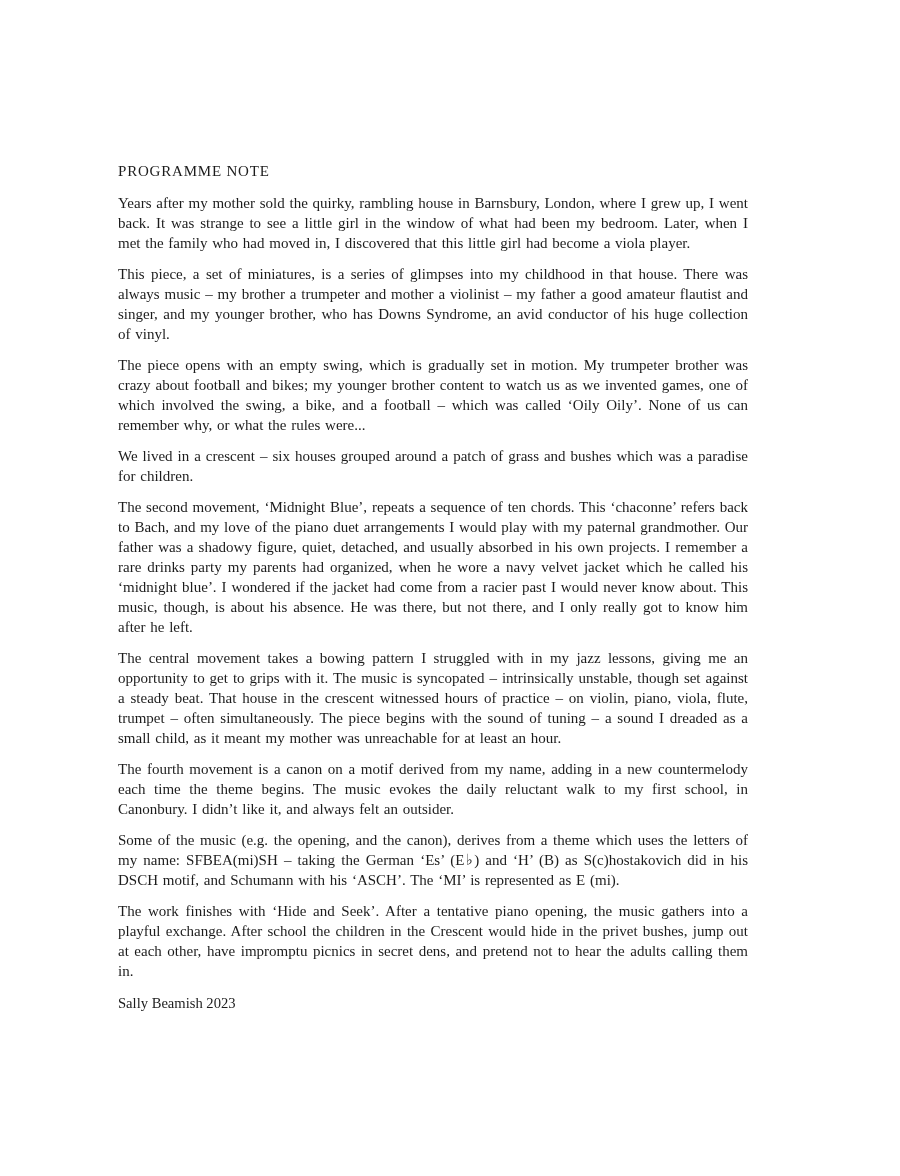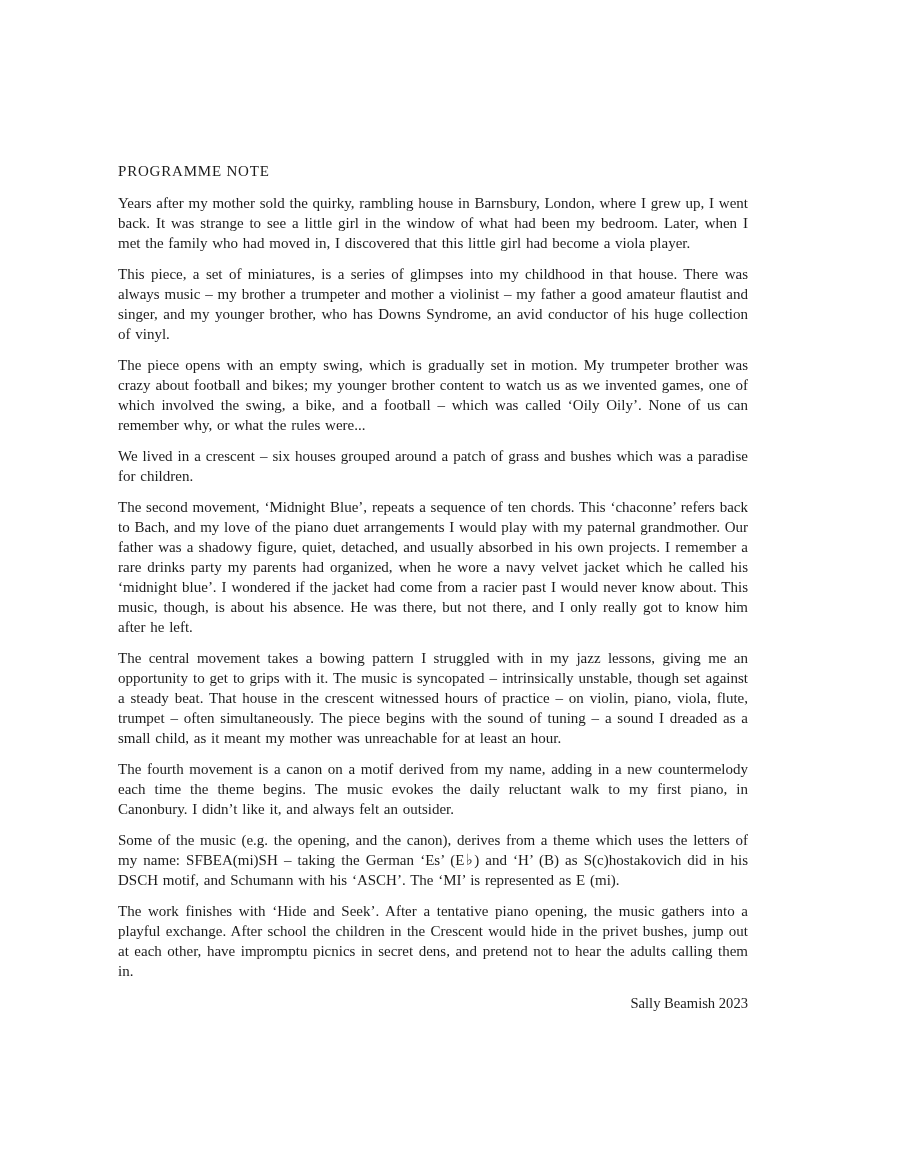--- a/index.html
+++ b/index.html
@@ -37,34 +37,33 @@
     p.para {
       font-size: 15px;
       line-height: 20px;
       text-align: justify;
       margin: 0 0 11px 0;
       word-spacing: 1px;
     }
     .signature {
       font-size: 14.6px;
       line-height: 20px;
-      text-align: right;
       margin-top: 12px;
     }
   </style>
 </head>
 <body>
 
 <div class="page">
   <div class="content">
     <h1 class="title">PROGRAMME NOTE</h1>
     <p class="para">Years after my mother sold the quirky, rambling house in Barnsbury, London, where I grew up, I went back. It was strange to see a little girl in the window of what had been my bedroom. Later, when I met the family who had moved in, I discovered that this little girl had become a viola player.</p>
     <p class="para">This piece, a set of miniatures, is a series of glimpses into my childhood in that house. There was always music – my brother a trumpeter and mother a violinist – my father a good amateur flautist and singer, and my younger brother, who has Downs Syndrome, an avid conductor of his huge collection of vinyl.</p>
     <p class="para">The piece opens with an empty swing, which is gradually set in motion. My trumpeter brother was crazy about football and bikes; my younger brother content to watch us as we invented games, one of which involved the swing, a bike, and a football – which was called ‘Oily Oily’. None of us can remember why, or what the rules were...</p>
     <p class="para">We lived in a crescent –  six houses grouped around a patch of grass and bushes which was a paradise for children.</p>
     <p class="para">The second movement, ‘Midnight Blue’, repeats a sequence of ten chords. This ‘chaconne’ refers back to Bach, and my love of the piano duet arrangements I would play with my paternal grandmother. Our father was a shadowy figure, quiet, detached, and usually absorbed in his own projects. I remember a rare drinks party my parents had organized, when he wore a navy velvet jacket which he called his ‘midnight blue’. I wondered if the jacket had come from a racier past I would never know about. This music, though, is about his absence. He was there, but not there, and I only really got to know him after he left.</p>
     <p class="para">The central movement takes a bowing pattern I struggled with in my jazz lessons, giving me an opportunity to get to grips with it. The music is syncopated – intrinsically unstable, though set against a steady beat. That house in the crescent witnessed hours of practice – on violin, piano, viola, flute,  trumpet – often simultaneously. The piece begins with the sound of tuning – a sound I dreaded as a small child, as it meant my mother was unreachable for at least an hour.</p>
-    <p class="para">The fourth movement is a canon on a motif derived from my name, adding in a new countermelody each time the theme begins. The music evokes the daily reluctant walk to my first piano, in Canonbury. I didn’t like it, and always felt an outsider.</p>
+    <p class="para">The fourth movement is a canon on a motif derived from my name, adding in a new countermelody each time the theme begins. The music evokes the daily reluctant walk to my first school, in Canonbury. I didn’t like it, and always felt an outsider.</p>
     <p class="para">Some of the music (e.g. the opening, and the canon), derives from a theme which uses the letters of my name: SFBEA(mi)SH – taking the German ‘Es’ (E♭) and ‘H’ (B) as S(c)hostakovich did in his DSCH motif, and Schumann with his ‘ASCH’. The ‘MI’ is represented as E (mi).</p>
     <p class="para">The work finishes with ‘Hide and Seek’. After a tentative piano opening, the music gathers into a playful exchange. After school the children in the Crescent would hide in the privet bushes, jump out at each other, have impromptu picnics in secret dens, and pretend not to hear the adults calling them in.</p>
     <div class="signature">Sally Beamish 2023</div>
   </div>
 </div>
 
 </body></html>

